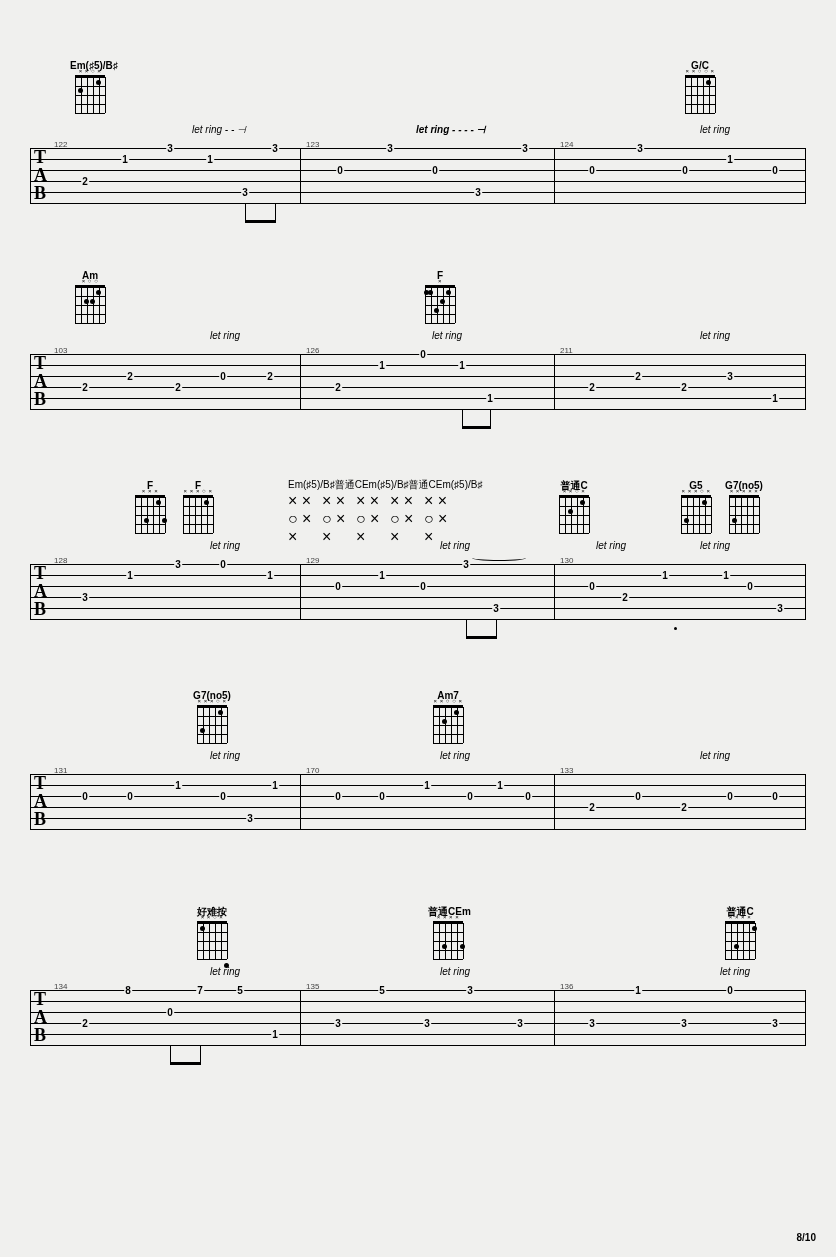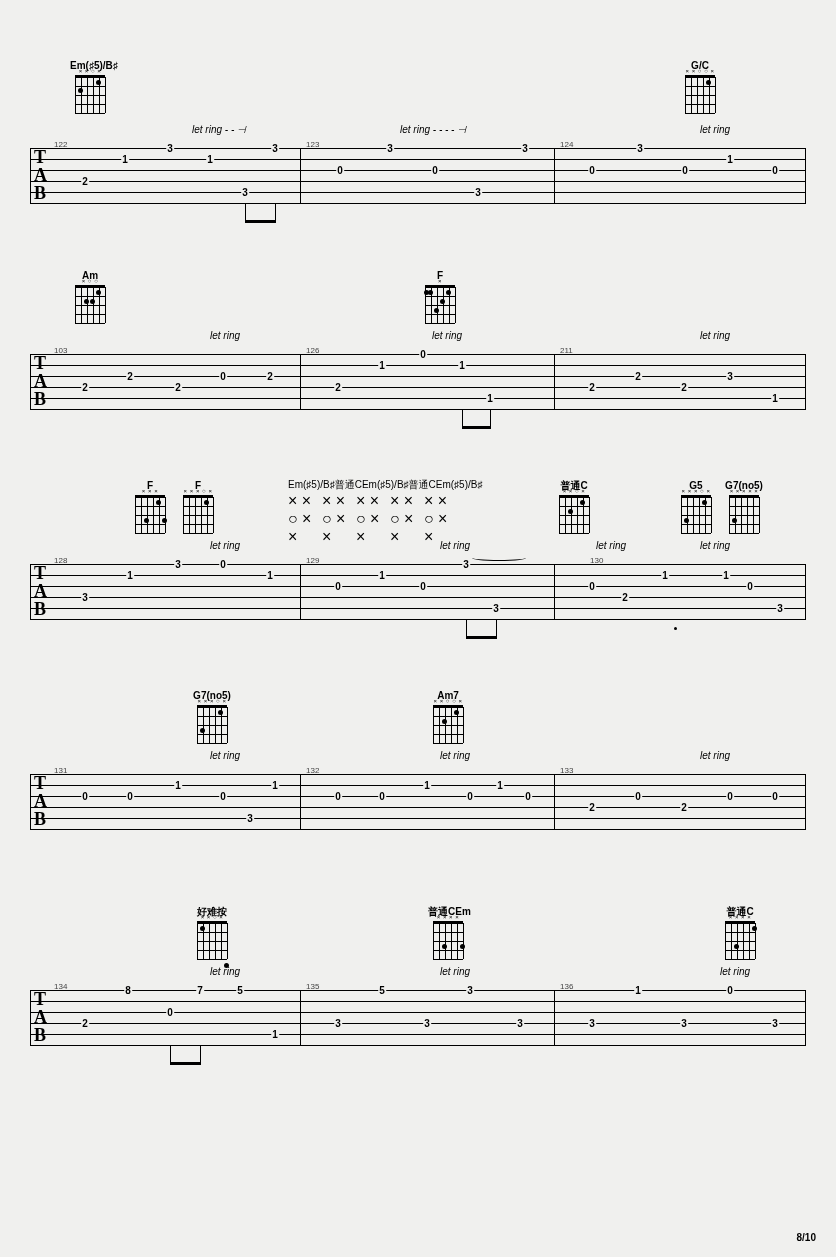--- a/index.html
+++ b/index.html
@@ -193,21 +193,21 @@
     <div class="cname">G/C</div>
     <div class="cgrid">
         <div class="xrow">× × ○ ○  ×</div>
         <div class="vlines"></div>
         <div class="hlines"></div>
       <div class="dot" style="left:21px; top:3px;"></div>
     </div>
   </div>
 
   <div class="letring" style="left:192px; top:124px;">let ring - - ⊣</div>
-  <div class="letring" style="left:400px; top:124px;">let ring - - - - ⊣</div>
+  <div class="letring" style="left:416px; top:124px;font-weight:bold;">let ring - - - - ⊣</div>
   <div class="letring" style="left:700px; top:124px;">let ring</div>
 
   <div class="barnum" style="left:54px; top:140px;">122</div>
   <div class="barnum" style="left:306px; top:140px;text-align:center;">123</div>
   <div class="barnum" style="left:560px; top:140px;">124</div>
 
   <div class="staff" style="top:148px;">
     <div class="lines">
       <div class="barline" style="left:0;"></div>
       <div class="tabclef">
@@ -397,21 +397,21 @@
     </div>
   </div>
 
   <div class="letring" style="left:210px; top:540px;">let ring</div>
   <div class="letring" style="left:440px; top:540px;">let ring</div>
   <div class="letring" style="left:596px; top:540px;">let ring</div>
   <div class="letring" style="left:700px; top:540px;">let ring</div>
 
   <div class="barnum" style="left:54px; top:556px;">128</div>
   <div class="barnum" style="left:306px; top:556px;">129</div>
-  <div class="barnum" style="left:560px; top:556px;margin-left:30px;">130</div>
+  <div class="barnum" style="left:560px; top:556px;">130</div>
 
   <div class="staff" style="top:564px;">
     <div class="lines">
       <div class="barline" style="left:0;"></div>
       <div class="tabclef">
           <span class="L">T</span>
           <span class="L">A</span>
           <span class="L">B</span>
         </div>
       <div class="barline" style="left:270px;"></div>
@@ -463,21 +463,21 @@
       <div class="dot" style="left:21px; top:3px;"></div>
       <div class="dot" style="left:9px; top:12px;"></div>
     </div>
   </div>
 
   <div class="letring" style="left:210px; top:750px;">let ring</div>
   <div class="letring" style="left:440px; top:750px;">let ring</div>
   <div class="letring" style="left:700px; top:750px;">let ring</div>
 
   <div class="barnum" style="left:54px; top:766px;">131</div>
-  <div class="barnum" style="left:306px; top:766px;">132</div>
+  <div class="barnum" style="left:306px; top:766px;">170</div>
   <div class="barnum" style="left:560px; top:766px;">133</div>
 
   <div class="staff" style="top:774px;">
     <div class="lines">
       <div class="barline" style="left:0;"></div>
       <div class="tabclef">
           <span class="L">T</span>
           <span class="L">A</span>
           <span class="L">B</span>
         </div>

